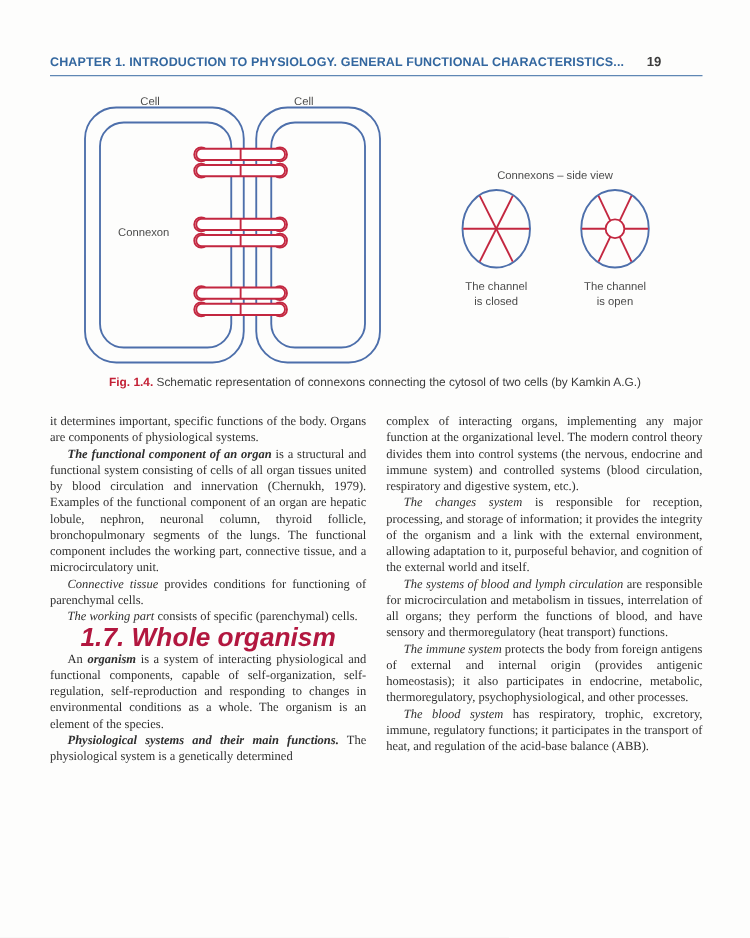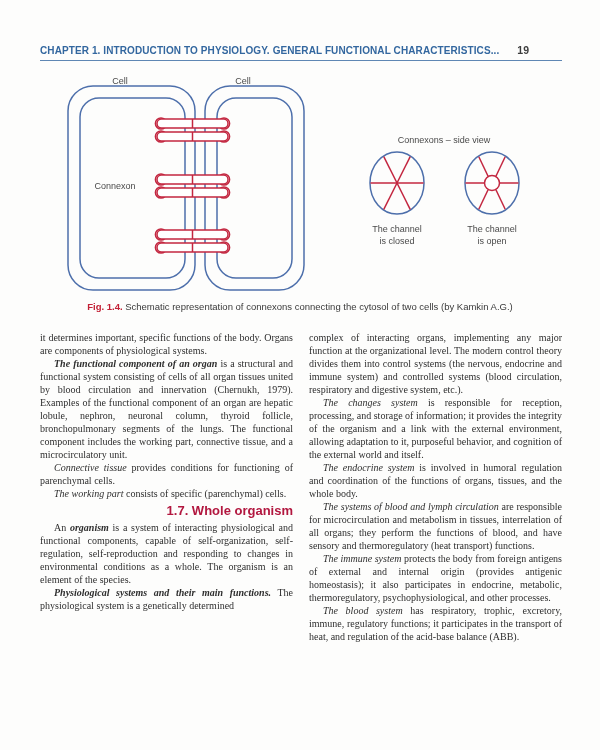--- a/index.html
+++ b/index.html
@@ -51,22 +51,22 @@
     color:var(--text_color);text-align:justify;hyphens:auto;
   }
   .column-left{left:40px;}
   .column-right{left:309px;}
   .column p{margin:0;}
   .para{text-indent:14px;}
   .lead-bi{font-weight:bold;font-style:italic;}
   .lead-i{font-style:italic;}
   .section-heading{
     font-family:"Liberation Sans",sans-serif;
-    font-size:13px;font-weight:bold;color:var(--heading_red);
-    margin:13px 0 9px 0;line-height:21px;text-align:right;text-indent:0;
+    font-size:21px;font-weight:bold;color:var(--heading_red);
+    margin:13px 0 9px 0;line-height:21px;text-align:center;text-indent:0;font-style:italic;
   }
 </style>
 </head>
 <body>
 
 <div class="page">
 
   <div class="page-header">
     <span class="chapter-title">CHAPTER 1. INTRODUCTION TO PHYSIOLOGY. GENERAL FUNCTIONAL CHARACTERISTICS...</span>
     <span class="page-number">19</span>
@@ -150,19 +150,18 @@
 
     <p class="section-heading">1.7. Whole organism</p>
 
     <p class="para"><span>An </span><span class="lead-bi">organism</span><span> is a system of interacting physiological and functional components, capable of self-organization, self-regulation, self-reproduction and responding to changes in environmental conditions as a whole. The organism is an element of the species.</span></p>
     <p class="para"><span class="lead-bi">Physiological systems and their main functions.</span><span> The physiological system is a genetically determined</span></p>
   </div>
 
   <div class="column column-right">
     <p><span>complex of interacting organs, implementing any major function at the organizational level. The modern control theory divides them into control systems (the nervous, endocrine and immune system) and controlled systems (blood circulation, respiratory and digestive system, etc.).</span></p>
     <p class="para"><span class="lead-i">The changes system</span><span> is responsible for reception, processing, and storage of information; it provides the integrity of the organism and a link with the external environment, allowing adaptation to it, purposeful behavior, and cognition of the external world and itself.</span></p>
-    <p class="para"><span class="lead-i">The endocrine system</span><span> is involved in humoral regulation and coordination of the functions of organs, tissues, and the whole body.</span></p>
     <p class="para"><span class="lead-i">The systems of blood and lymph circulation</span><span> are responsible for microcirculation and metabolism in tissues, interrelation of all organs; they perform the functions of blood, and have sensory and thermoregulatory (heat transport) functions.</span></p>
     <p class="para"><span class="lead-i">The immune system</span><span> protects the body from foreign antigens of external and internal origin (provides antigenic homeostasis); it also participates in endocrine, metabolic, thermoregulatory, psychophysiological, and other processes.</span></p>
     <p class="para"><span class="lead-i">The blood system</span><span> has respiratory, trophic, excretory, immune, regulatory functions; it participates in the transport of heat, and regulation of the acid-base balance (ABB).</span></p>
   </div>
 
 </div>
 
 </body></html>

